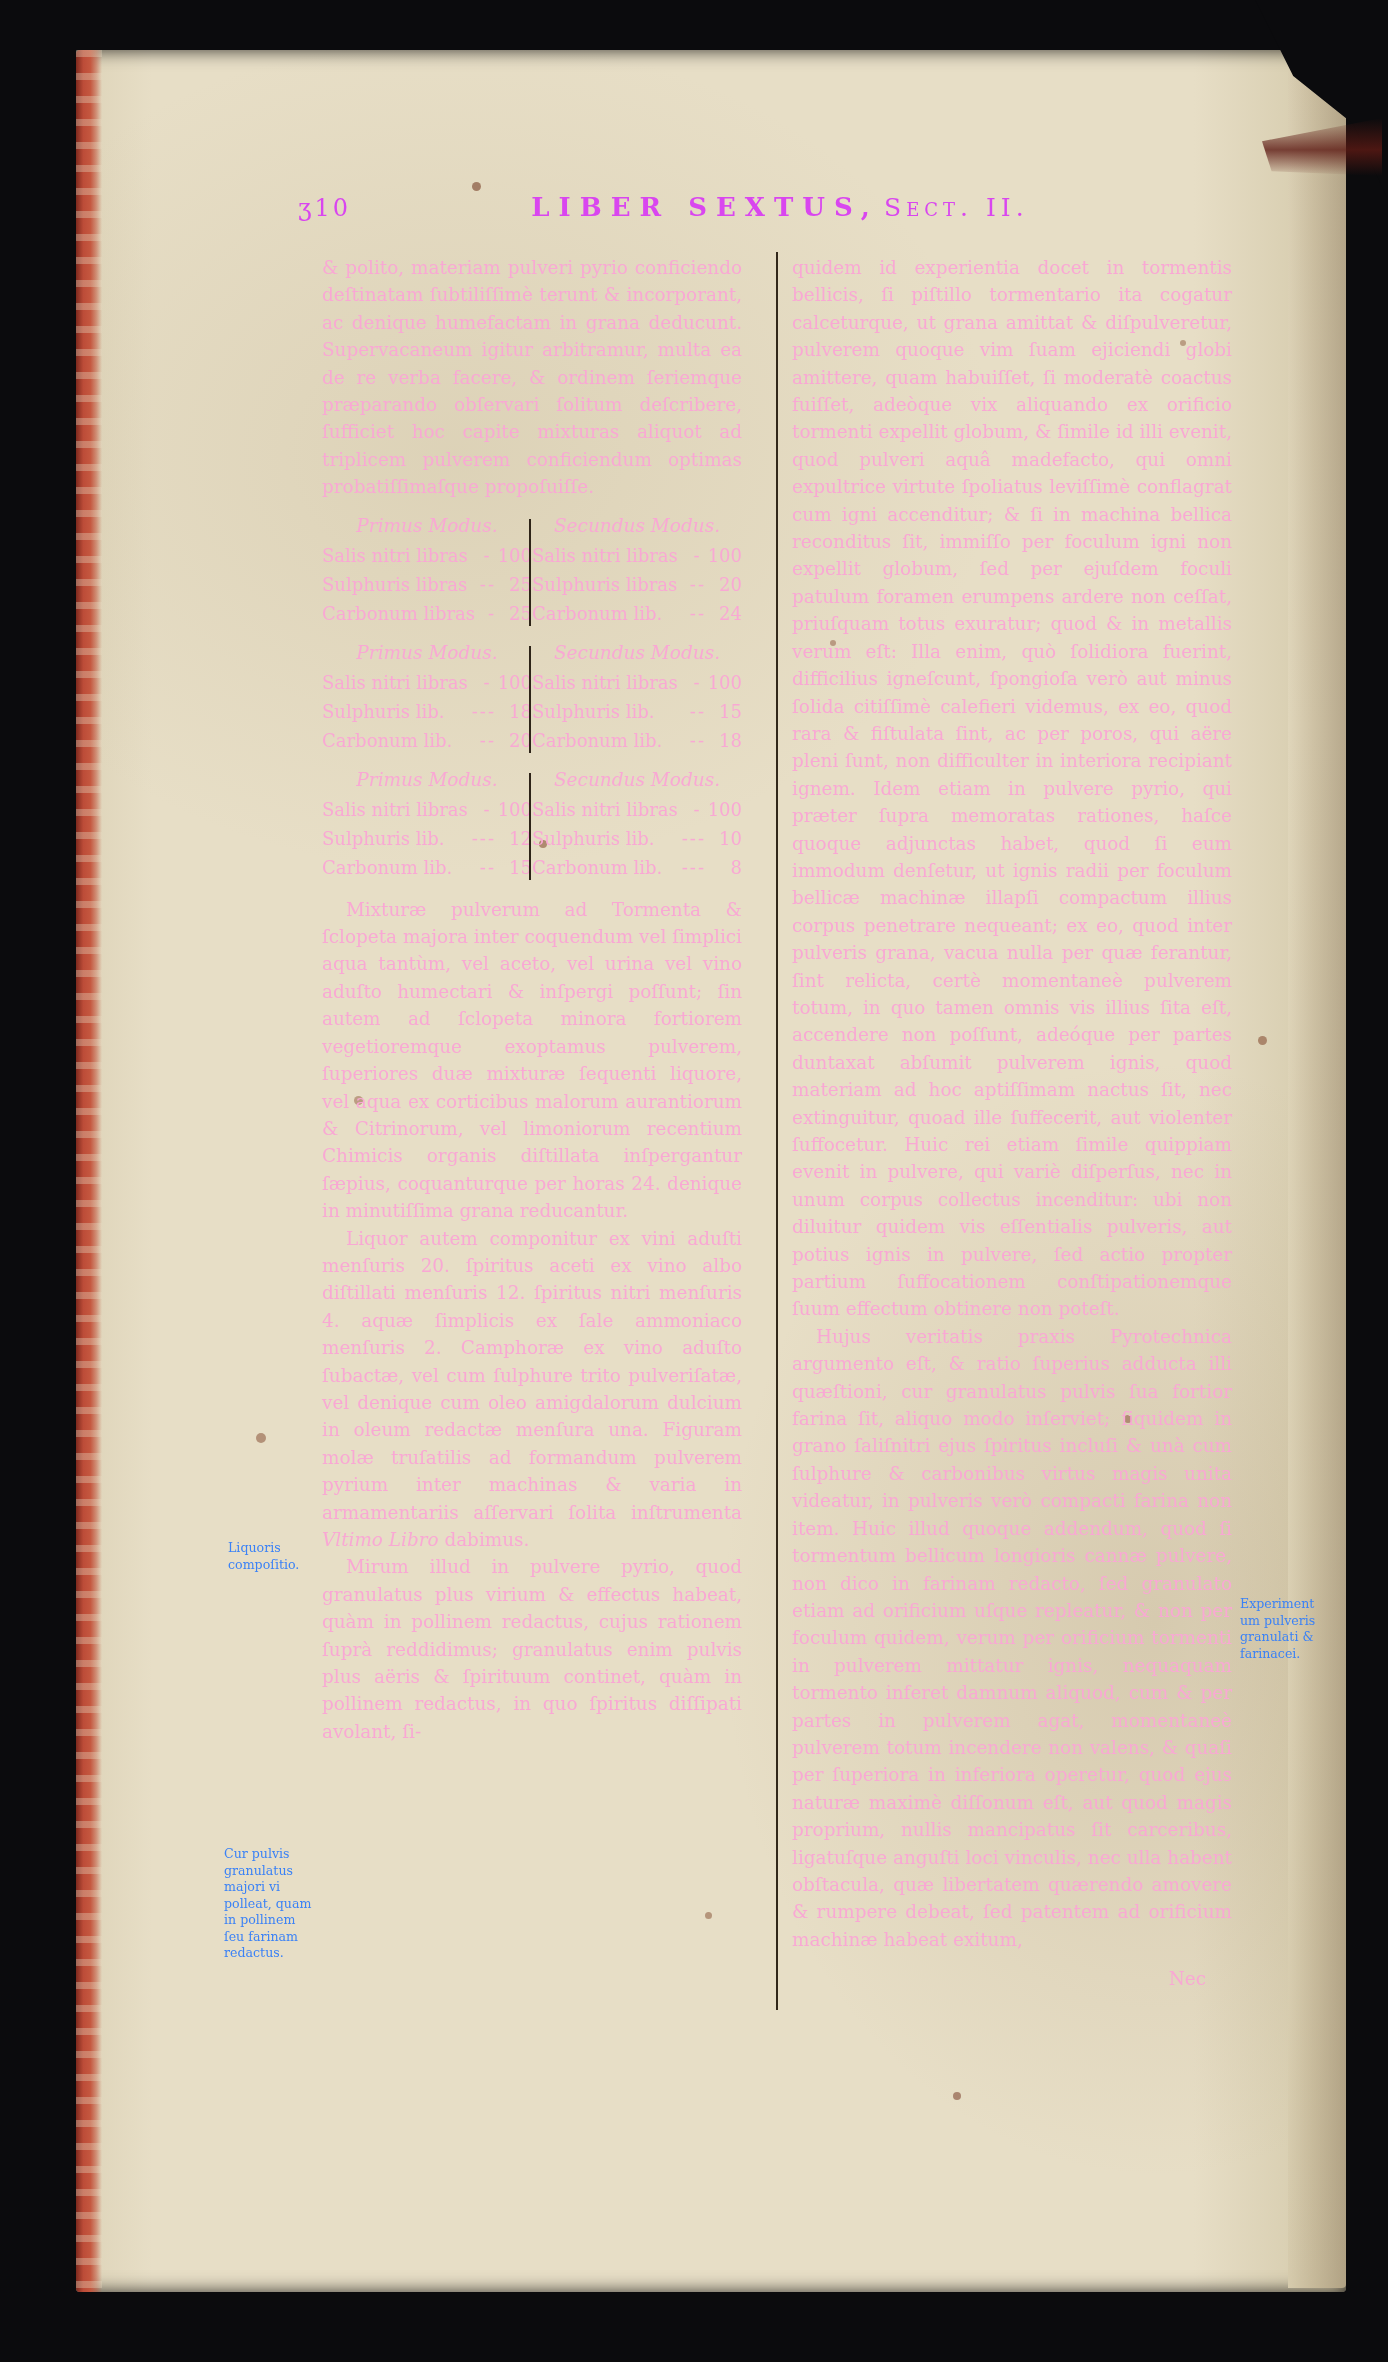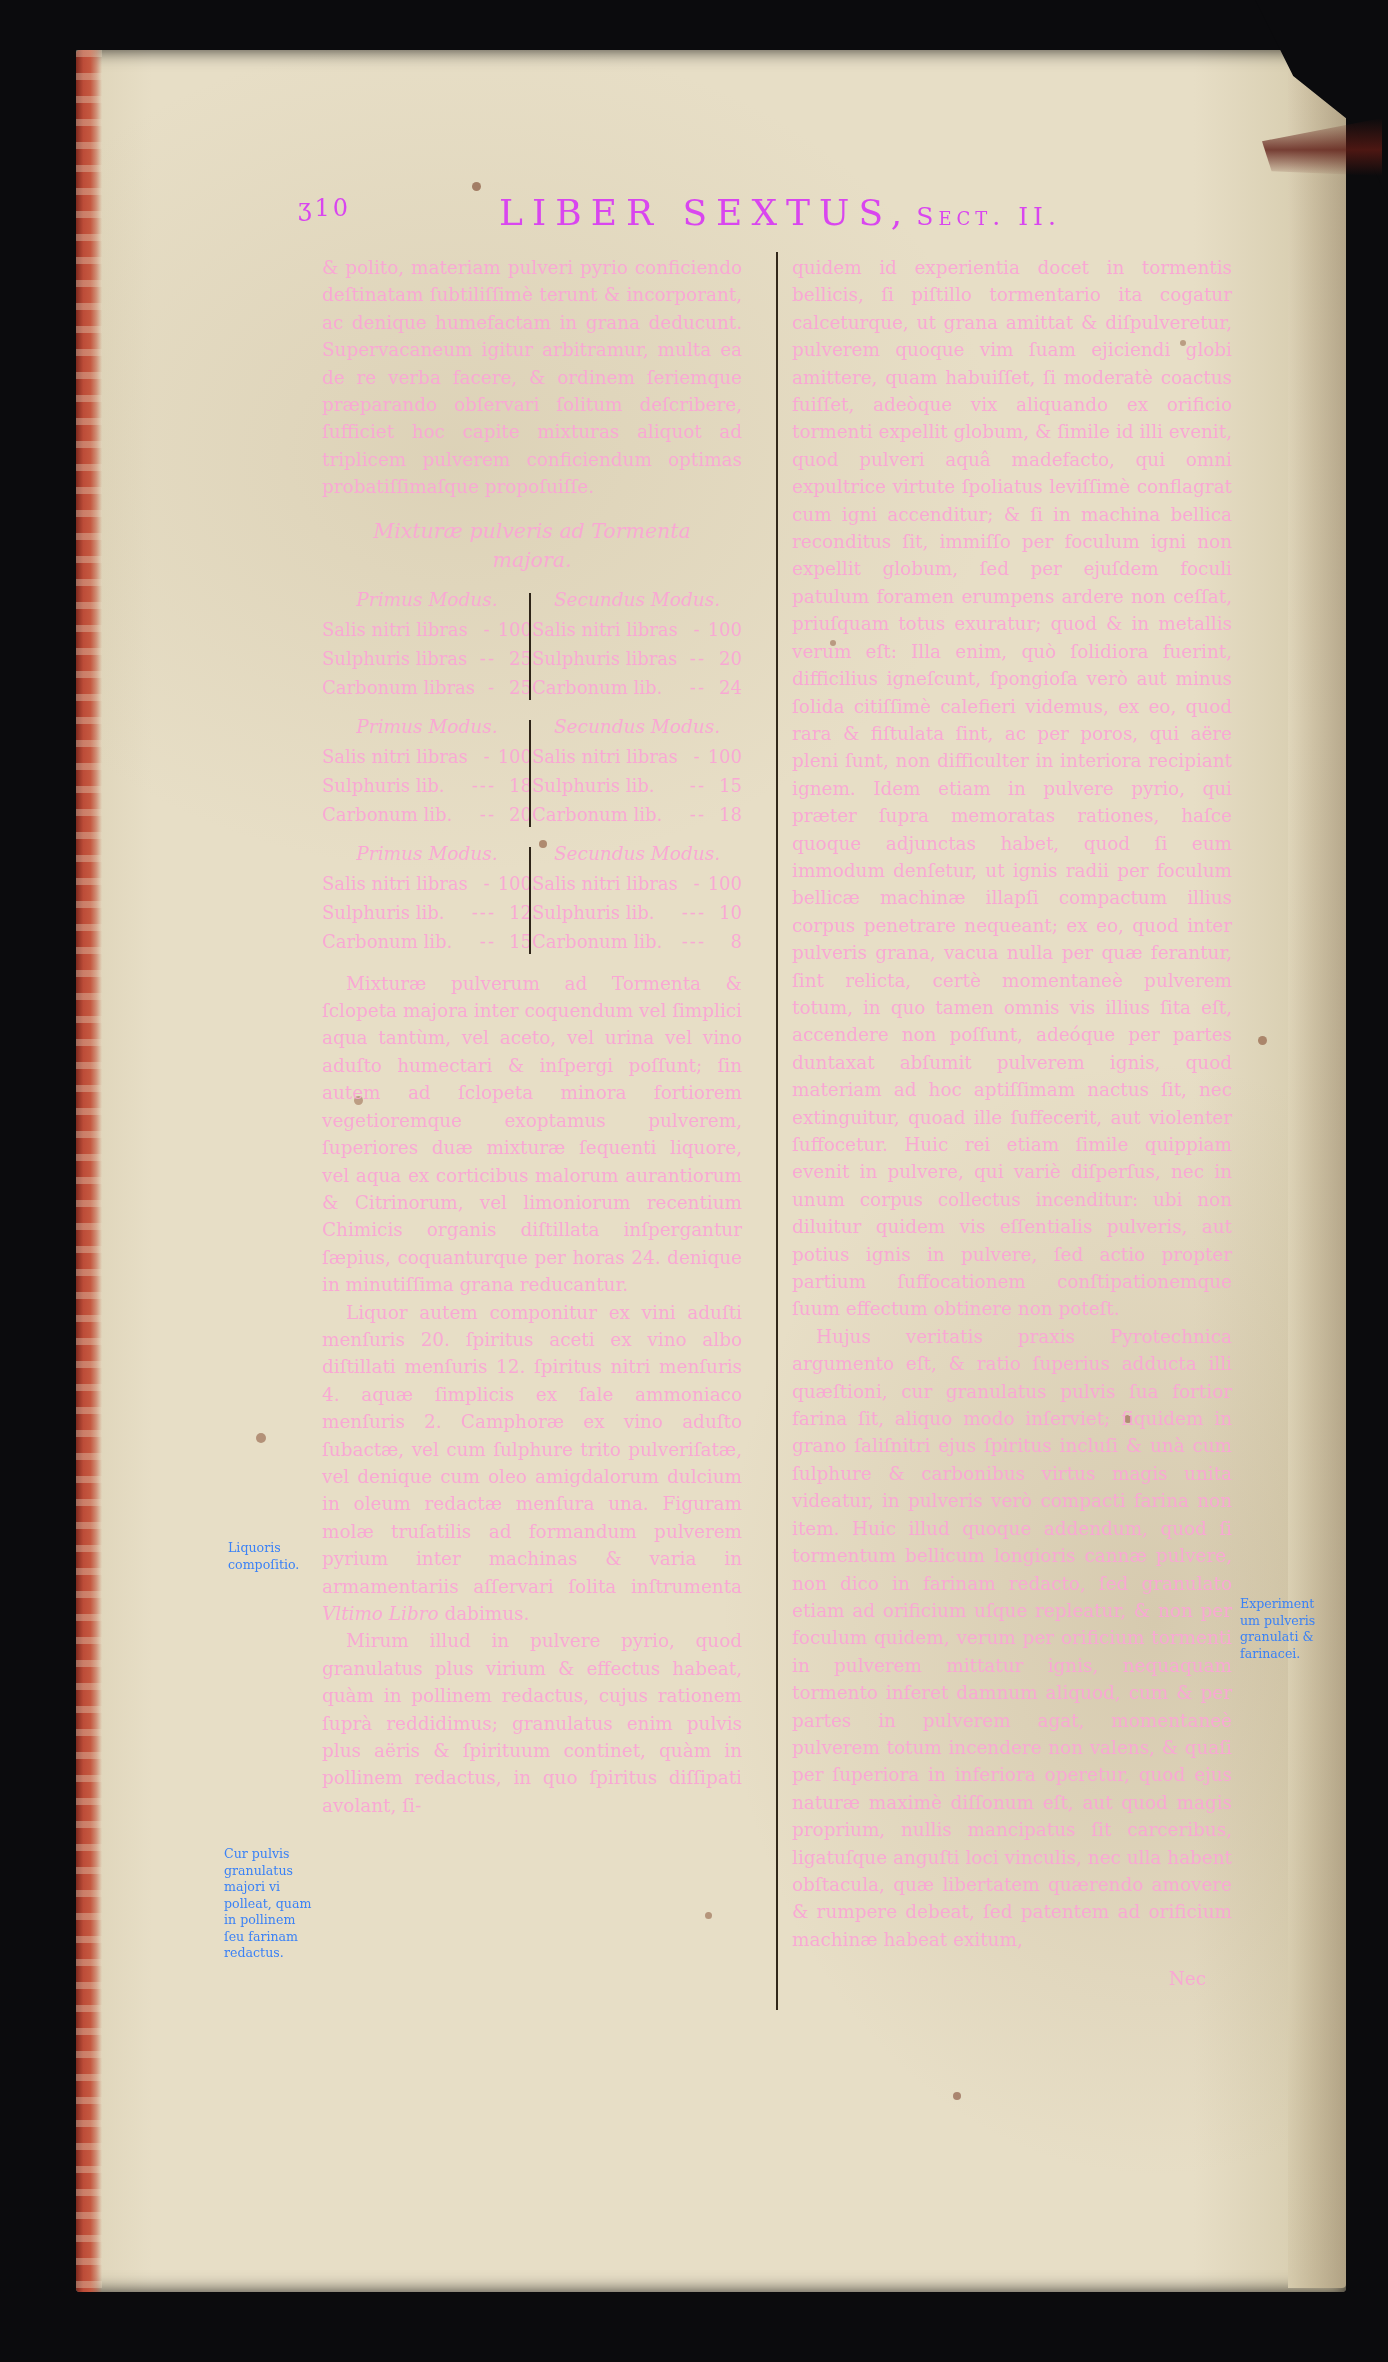--- a/index.html
+++ b/index.html
@@ -21,21 +21,21 @@
     linear-gradient(180deg,#d9ceb2,#e0d6bb 30%,#d6cbad);}
   .corner-tr{position:absolute;left:1230px;top:0;width:158px;height:200px;
     background:#0b0b0d;
     clip-path:polygon(16% 0,100% 0,100% 100%,78% 62%,40% 38%);}
   .corner-tr-red{position:absolute;left:1262px;top:118px;width:120px;height:58px;
     background:linear-gradient(180deg,rgba(0,0,0,0),#5d1a14 55%,rgba(0,0,0,0));
     clip-path:polygon(0 40%,100% 0,100% 100%,8% 92%);opacity:.8;}
   .ink{color:#d946ef;}
   .pnum{position:absolute;left:298px;top:194px;font-size:24px;letter-spacing:3px;}
   .title{position:absolute;left:440px;top:192px;width:680px;text-align:center;white-space:nowrap;}
-  .title .big{font-size:36px;letter-spacing:9px;}
+  .title .big{font-size:26px;letter-spacing:9px;font-weight:bold;}
   .title .sect{font-size:25px;letter-spacing:5px;font-variant:small-caps;}
   .coldiv{position:absolute;left:776px;top:252px;width:2px;height:1758px;background:#32281a;}
   .col{position:absolute;top:254px;font-size:18.4px;line-height:27.4px;text-align:justify;
     color:#f9a8d4;}
   .col-left{left:322px;width:420px;}
   .col-right{left:792px;width:440px;}
   p{margin:0;}
   .ind{text-indent:24px;}
   .mixhead{margin-top:16px;text-align:center;font-style:italic;font-size:20.5px;line-height:29px;text-indent:0;}
   .mixhead .rom{font-style:normal;}
@@ -82,24 +82,20 @@
 <div class="title ink">
   <span class="big">LIBER SEXTUS,</span>
   <span class="sect">Sect. II.</span>
 </div>
 
 <div class="coldiv"></div>
 
 <div class="col col-left">
   <p>&amp; polito, materiam pulveri pyrio conficiendo deſtinatam ſubtiliſſimè terunt &amp; incorporant, ac denique humefactam in grana deducunt. Supervacaneum igitur arbitramur, multa ea de re verba facere, &amp; ordinem ſeriemque præparando obſervari ſolitum deſcribere, ſufficiet hoc capite mixturas aliquot ad triplicem pulverem conficiendum optimas probatiſſimaſque propoſuiſſe.</p>
 
-  <p class="mixhead">
-    <span>Mixturæ pulveris ad Tormenta</span><br>
-    <span>majora.</span>
-  </p>
 
   <div class="mixtable">
     <div class="tdiv"></div>
     <div class="sub s1">
       <div class="mhdr">Primus Modus.</div>
       <div class="trow">
           <span>Salis nitri libras</span>
           <span class="dash">-</span>
           <span class="val">100</span>
         </div>

